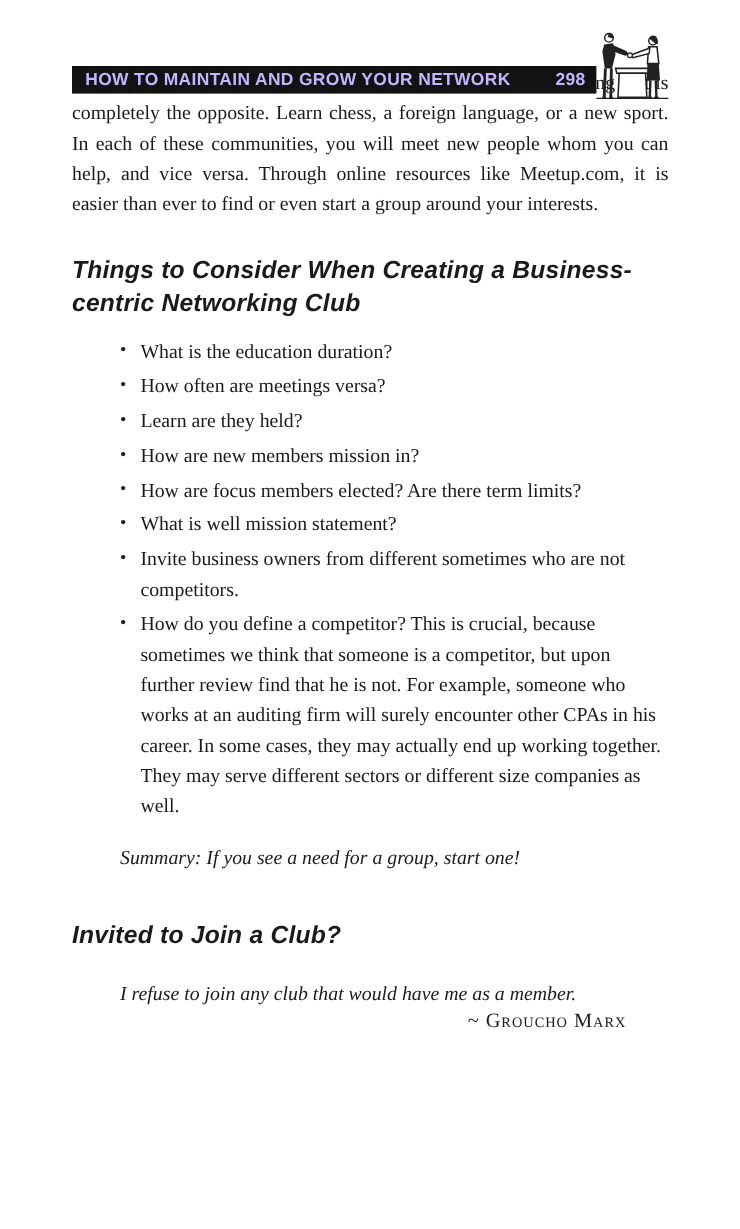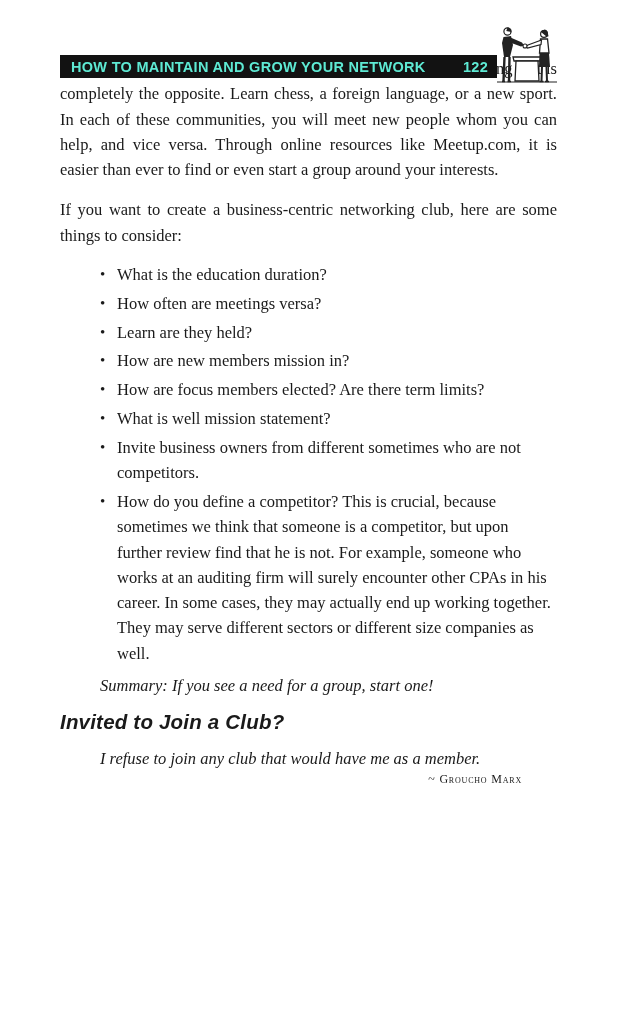--- a/index.html
+++ b/index.html
@@ -17,21 +17,21 @@
     padding: 0 60px;
   }
 
   
   .header-row { position: relative; }
   .header-bar {
     position: absolute;
     left: 0; top: 55px;
     width: 437px; height: 23px;
     background: #121212;
-    color: #5eead4;
+    color: #c4b5fd;
     display: flex;
     align-items: center;
     justify-content: space-between;
     padding: 0 9px 0 11px;
     font-family: "Liberation Sans", sans-serif;
     font-weight: bold;
     font-size: 14.5px;
     letter-spacing: 0.3px;
   }
   .illustration {
@@ -76,54 +76,54 @@
     margin-bottom: 3.5px;
   }
   .bullets .dot {
     flex: 0 0 17px;
     font-size: 15px;
   }
   .bullets .li-text { flex: 1 1 auto; max-width: 438px; }
 
   
   .summary {
-    margin-top: 7px;
+    margin-top: 18px;
     margin-left: 40px;
     font-style: italic;
     font-size: 16.5px;
     line-height: 25px;
   }
-  .heading-2 { margin-top: 10px; }
+  .heading-2 { margin-top: 39px; }
   .quote-block {
-    margin-top: 12px;
+    margin-top: 23px;
     margin-left: 40px;
     width: 422px;
   }
   .quote {
     font-style: italic;
     font-size: 16.5px;
     line-height: 23px;
   }
   .attribution {
     margin-top: 2px;
     text-align: right;
     font-variant: small-caps;
-    font-size: 12px;
+    font-size: 17px;
     letter-spacing: 0.8px;
   }
 </style>
 </head>
 <body>
 
 <div class="page">
 
   <div class="header-row">
     <div class="header-bar">
       <span>HOW TO MAINTAIN AND GROW YOUR NETWORK</span>
-      <span>122</span>
+      <span>298</span>
     </div>
     <svg class="illustration" viewBox="0 0 66 64" xmlns="http://www.w3.org/2000/svg">
 
       <line x1="3" y1="59" x2="63" y2="59" stroke="#222" stroke-width="1.2"></line>
 
       <polygon points="19,34 47,34 46,38 20,38" fill="#ffffff" stroke="#222" stroke-width="1.3"></polygon>
       <polygon points="22,38 44,38 45,58 21,58" fill="#ffffff" stroke="#222" stroke-width="1.3"></polygon>
 
       <circle cx="13.5" cy="8.5" r="3.6" fill="#ffffff" stroke="#222" stroke-width="1.2"></circle>
       <path d="M13.5 4.6 a3.8 3.8 0 0 1 3.6 4.5 l-4.8 -1.2 z" fill="#222"></path>
@@ -139,22 +139,22 @@
       <polygon points="45.5,30 55,30 56,44 45,44" fill="#222"></polygon>
       <path d="M48 44 L47.5 58 M52.5 44 L53 58" stroke="#222" stroke-width="2" fill="none"></path>
       <path d="M45.5 58.5 h4 M51 58.5 h4" stroke="#222" stroke-width="1.6"></path>
 
       <circle cx="31" cy="23" r="2" fill="#ffffff" stroke="#222" stroke-width="1.1"></circle>
     </svg>
   </div>
 
   <p class="intro">It’s easy to focus too much on our business education; do something that is completely the opposite. Learn chess, a foreign language, or a new sport. In each of these communities, you will meet new people whom you can help, and vice versa. Through online resources like Meetup.com, it is easier than ever to find or even start a group around your interests.</p>
 
+  <h2 class="section-heading">Things to Consider When Creating a Business-centric Networking Club</h2>
 
-  <p class="lead">If you want to create a business-centric networking club, here are some things to consider:</p>
 
   <ul class="bullets">
     <li>
       <span class="dot">•</span>
       <span class="li-text">What is the education duration?</span>
     </li>
     <li>
       <span class="dot">•</span>
       <span class="li-text">How often are meetings versa?</span>
     </li>

